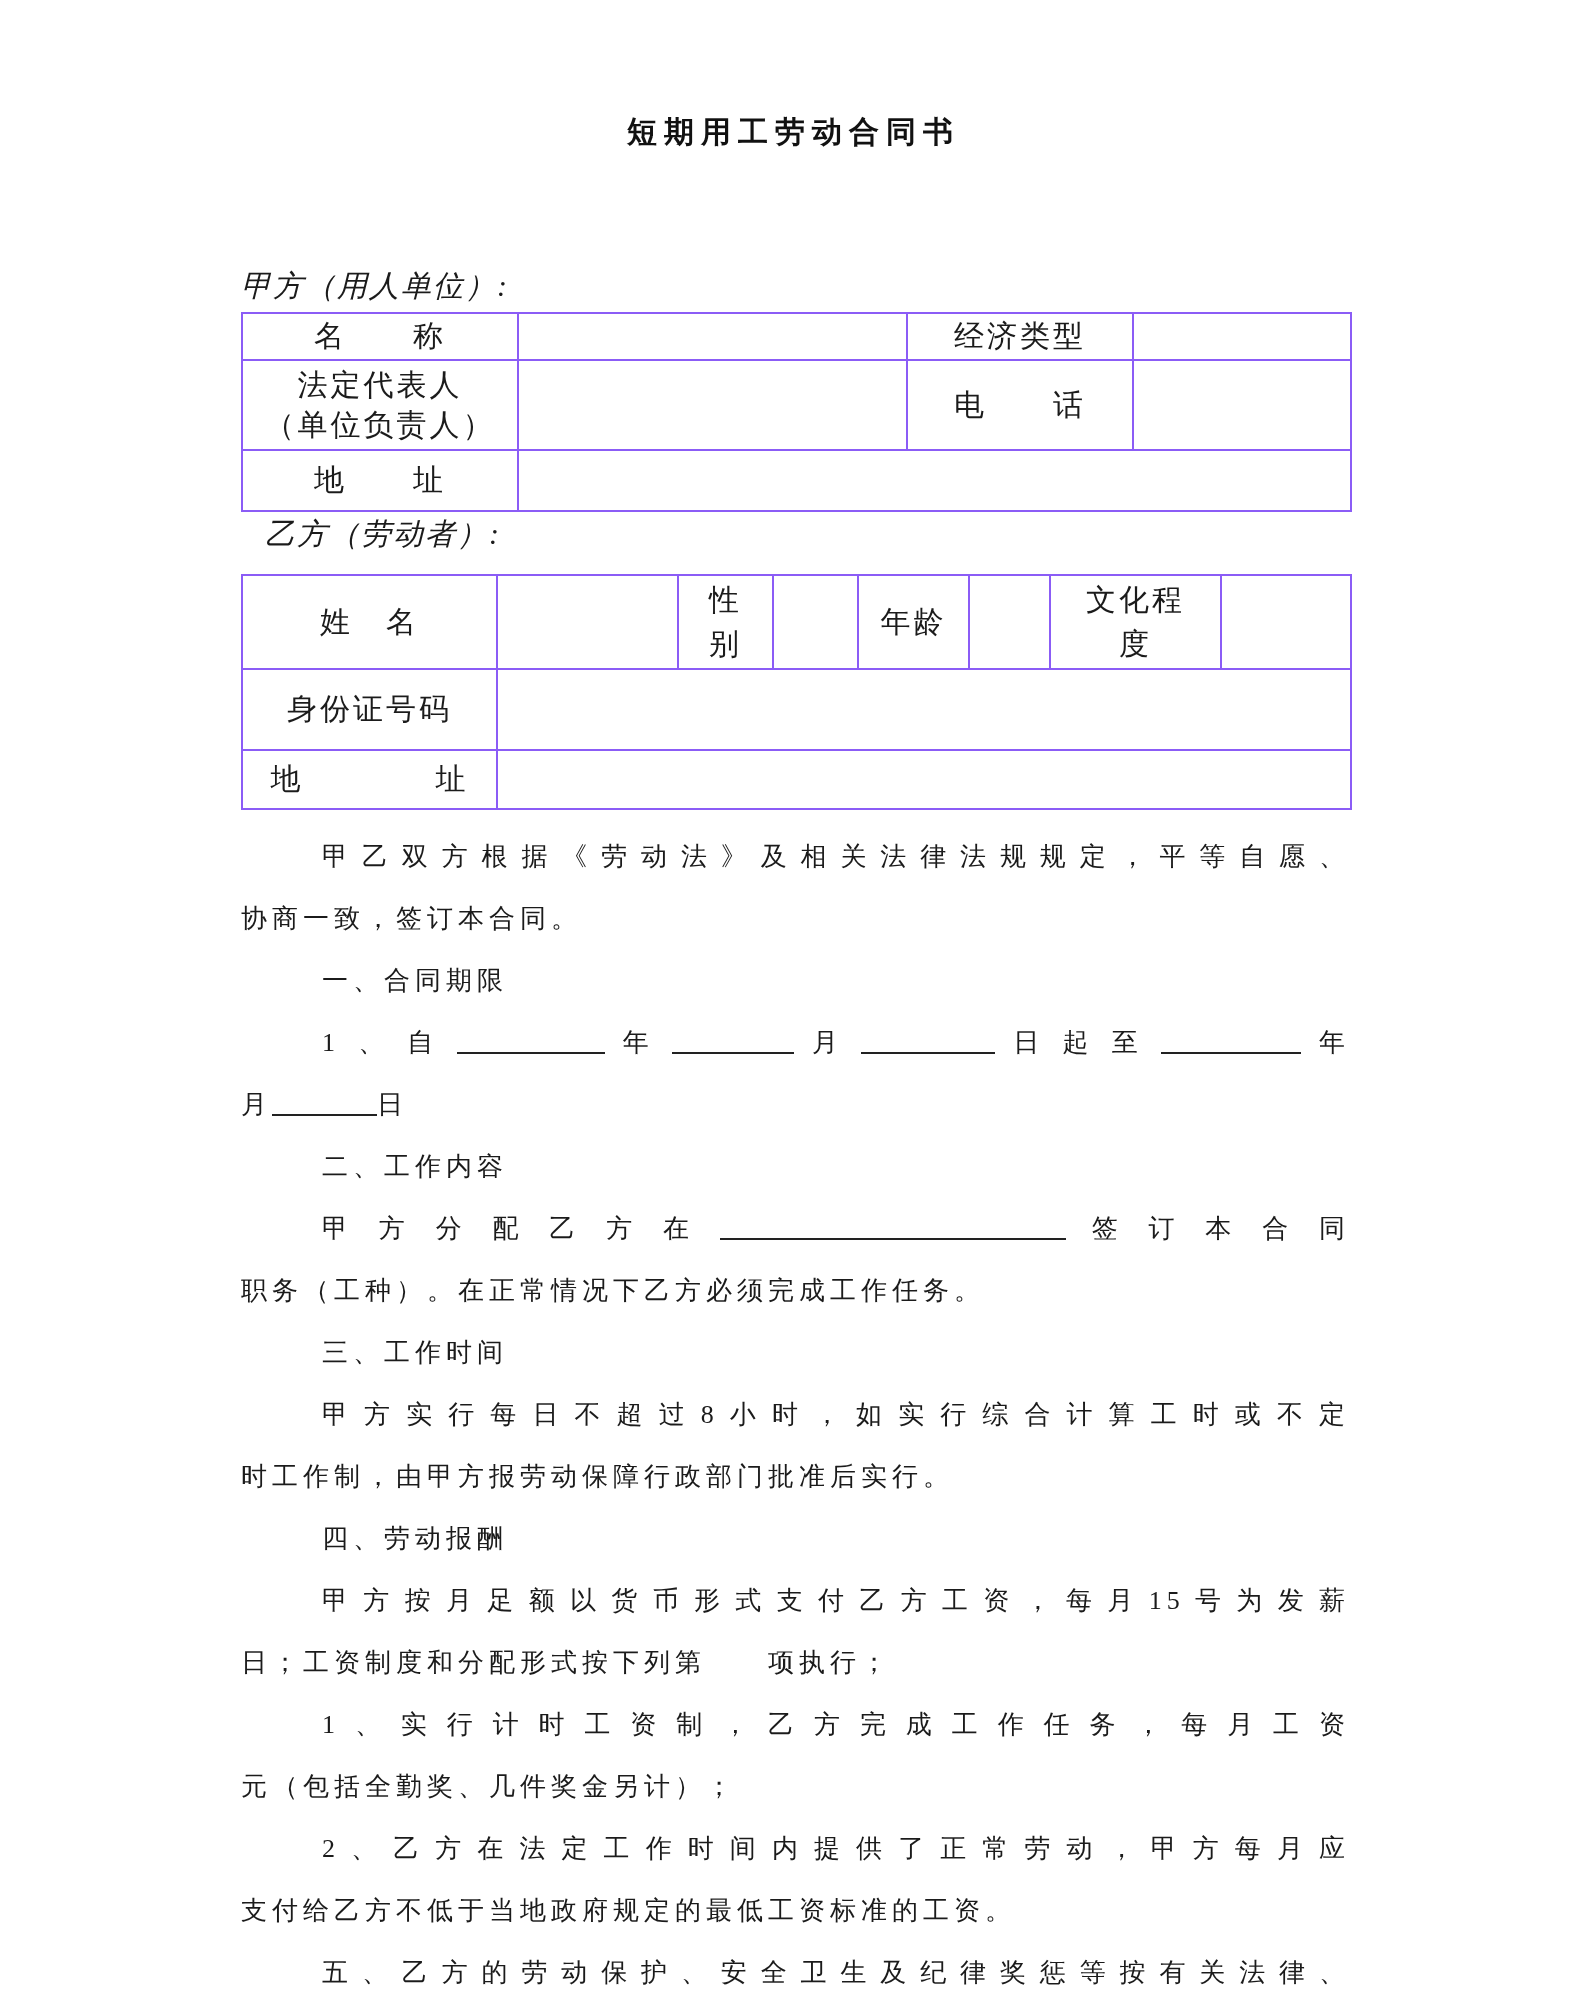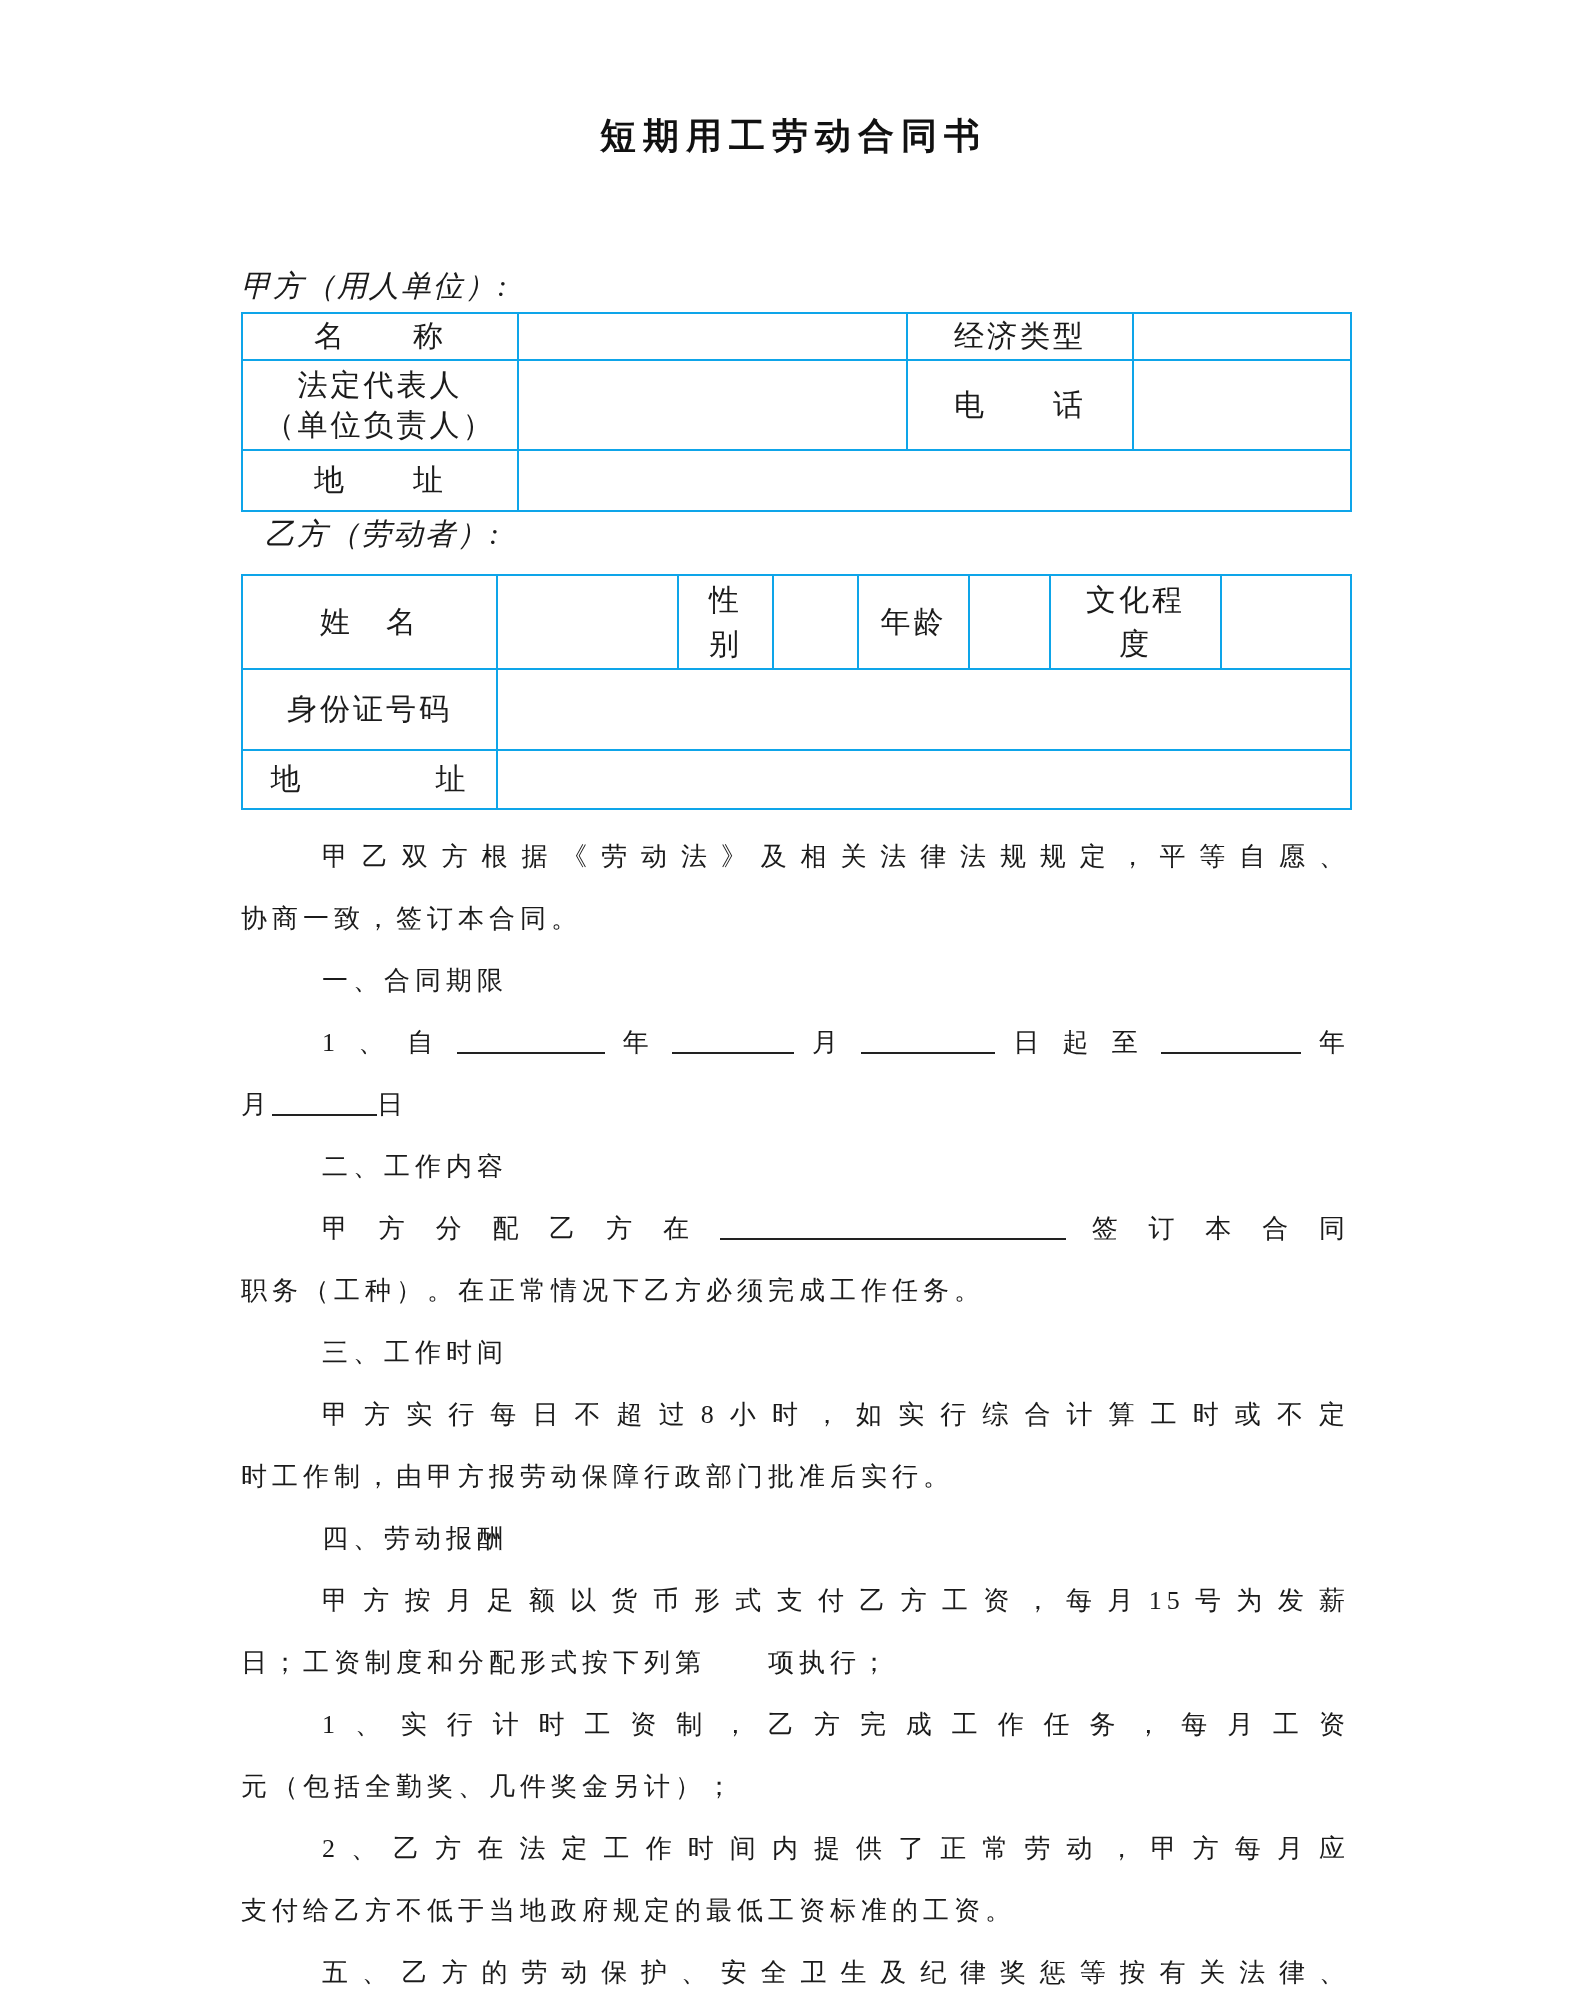--- a/index.html
+++ b/index.html
@@ -7,38 +7,38 @@
     position:relative;
     width:1587px;height:2003px;
     background:#ffffff;
     font-family:"Liberation Serif","DejaVu Serif",serif;
     color:#1b1b1b;
     overflow:hidden;
   }
   .title{
     position:absolute;left:0;top:112px;width:100%;
     text-align:center;
-    font-size:36px;font-weight:bold;letter-spacing:7px;
+    font-size:30px;font-weight:bold;letter-spacing:7px;
     color:#111;margin:0;
   }
   .sec-label{
     position:absolute;left:241px;
     font-size:30px;letter-spacing:2px;color:#1b1b1b;font-style:italic;
   }
   .label-a{top:266px;}
   .label-b{top:514px;margin-left:24px;}
   table.form{
     position:absolute;left:241px;
     border-collapse:collapse;table-layout:fixed;
     width:1109px;
   }
   .table-a{top:312px;}
   .table-b{top:574px;}
   table.form td{
-    border:2px solid #0ea5e9;
+    border:2px solid #8b5cf6;
     padding:2px 6px;
     font-size:30px;letter-spacing:3px;
     text-align:center;vertical-align:middle;
     overflow:hidden;
   }
   td.val{background:#fff;}
   .two-line div{line-height:40px;font-family:Liberation Serif, serif;}
   .wrap-narrow{
     display:inline-block;max-width:118px;
     word-break:break-all;line-height:44px;

